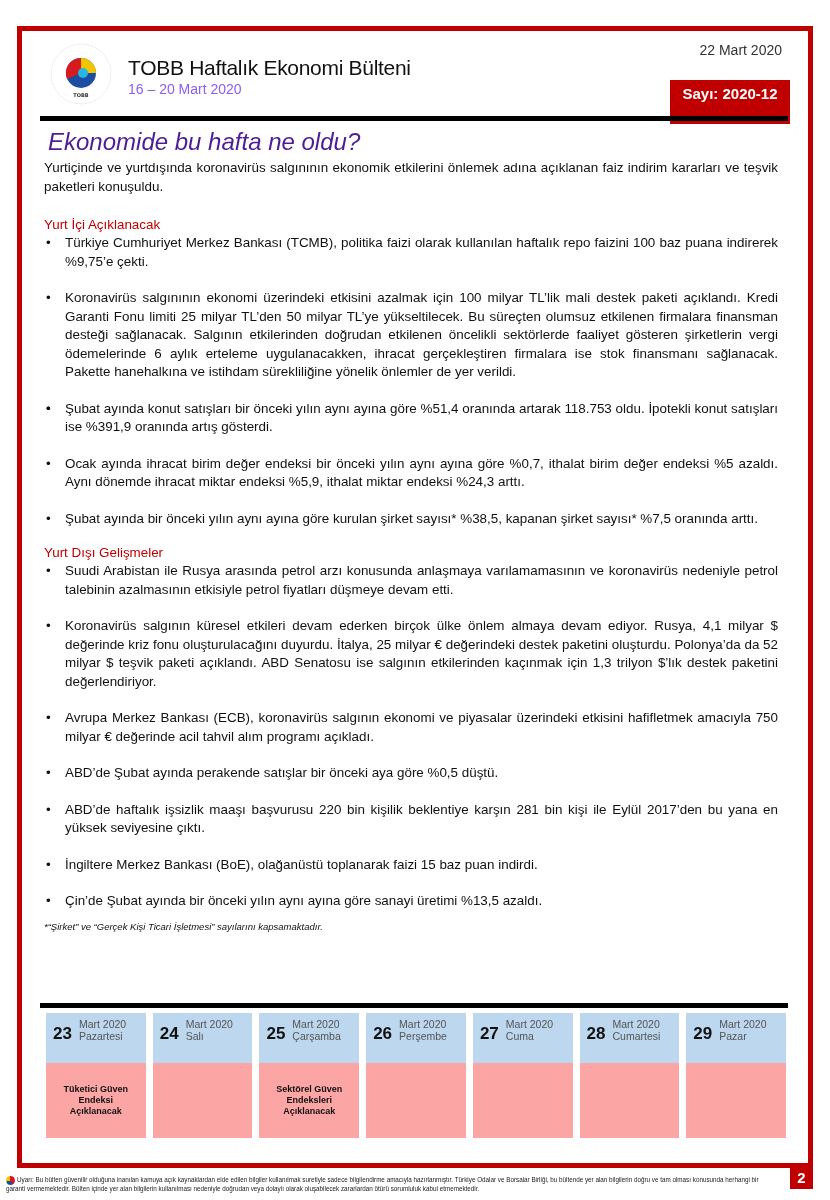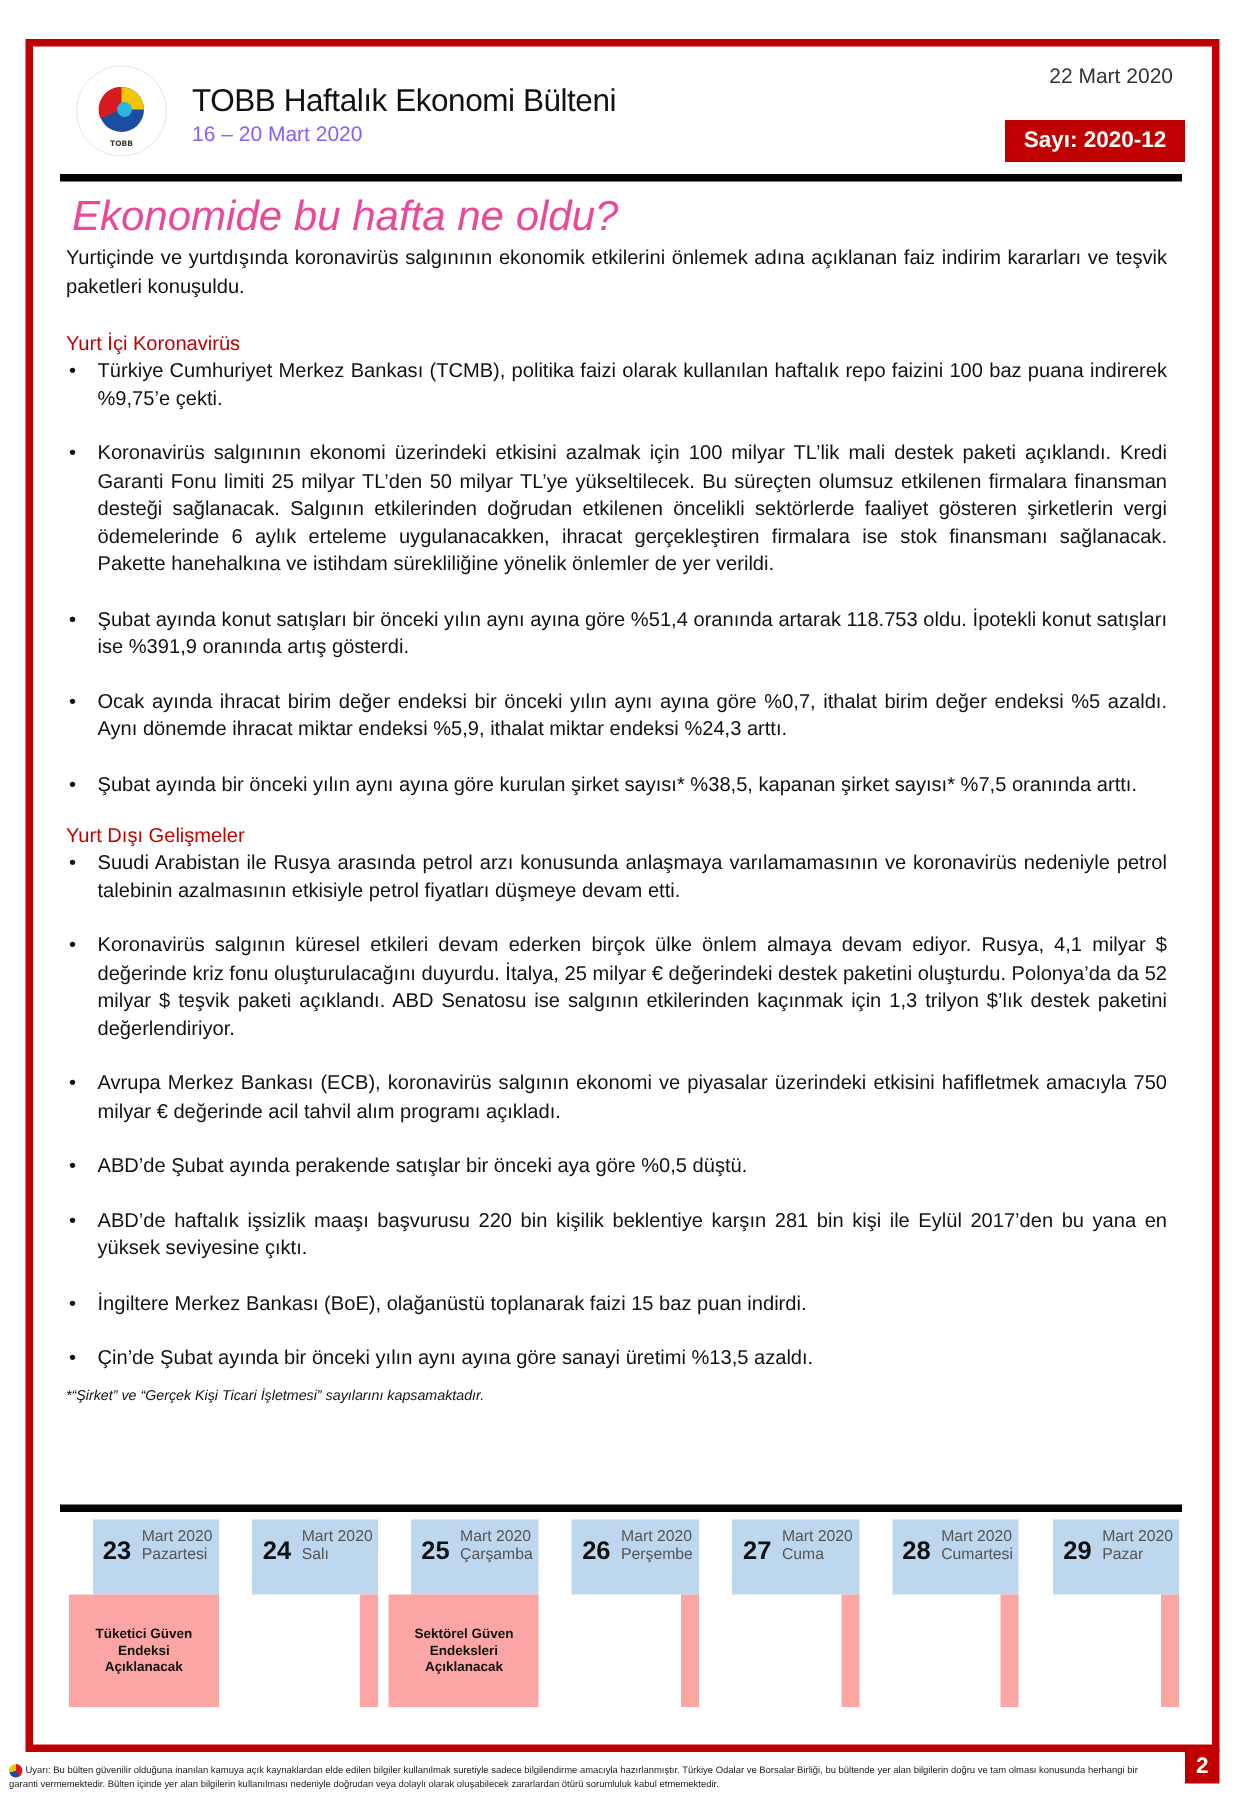--- a/index.html
+++ b/index.html
@@ -2,35 +2,35 @@
 <html><head>
 <meta charset="utf-8">
 <style>
   html, body { margin:0; padding:0; background:#fff; }
   body { width:830px; height:1200px; position:relative; overflow:hidden; font-family:"Liberation Sans", sans-serif; color:#111; }
   .frame { position:absolute; left:17px; top:26px; width:796px; height:1142px; border:5px solid #c00000; box-sizing:border-box; }
   .logo { position:absolute; left:50px; top:43px; width:62px; height:62px; }
   .title { position:absolute; left:128px; top:56px; font-size:21px; color:#111; letter-spacing:-0.3px; }
   .subtitle { position:absolute; left:128px; top:81px; font-size:14px; color:#8b5cf6; }
   .date { position:absolute; right:48px; top:42px; font-size:14px; color:#333; }
-  .issue { position:absolute; left:670px; top:80px; width:120px; height:28px; background:#c00000; color:#fff; font-size:15px; font-weight:bold; line-height:28px; text-align:center; }
+  .issue { position:absolute; left:670px; top:80px; width:120px; height:44px; background:#c00000; color:#fff; font-size:15px; font-weight:bold; line-height:28px; text-align:center; }
   .rule { position:absolute; left:40px; width:748px; height:5px; background:#000; }
   .rule.top { top:116px; }
   .rule.bottom { top:1003px; }
   .content { position:absolute; left:44px; top:128px; width:734px; }
-  .headline { color:#ec4899; font-style:italic; font-size:28px; margin:0 0 2px 4px; }
+  .headline { color:#4c1d95; font-style:italic; font-size:24px; margin:0 0 2px 4px; }
   .intro { font-size:13.4px; line-height:19px; margin:0 0 20px 0; text-align:justify; }
   .section-title { color:#c00000; font-size:13.4px; margin:0; line-height:18px; }
   ul { margin:0; padding:0; list-style:none; }
   li { position:relative; padding-left:21px; font-size:13.4px; line-height:18.5px; text-align:justify; margin-bottom:18px; }
   li .bullet { position:absolute; left:2px; top:0; }
   .sec2 { margin-top:-2px; }
   .footnote { font-style:italic; font-size:9.5px; margin-top:-8px; }
   .calendar { position:absolute; left:46px; top:1013px; width:740px; display:flex; gap:7px; }
-  .day { width:100px; height:125px; display:flex; flex-direction:column;align-items:flex-end; }
+  .day { width:100px; height:125px; display:flex; flex-direction:column; }
   .day-head { height:50px; background:#bdd7ee; display:flex; align-items:flex-start; padding:5px 4px 0 7px; box-sizing:border-box; }
   .day-num { font-size:17px; font-weight:bold; margin-top:6px; margin-right:7px; }
   .day-meta { font-size:10.5px; color:#555; line-height:12px; }
   .day-body { flex:1; background:#fca5a5; display:flex; align-items:center; justify-content:center; text-align:center; font-size:9px; font-weight:bold; line-height:11px; padding:0 6px; }
   .disclaimer { position:absolute; left:6px; top:1176px; width:760px; font-size:6.3px; line-height:8.5px; color:#222; }
   .disclaimer .mini-logo { display:inline-block; width:9px; height:9px; border-radius:50%; background:conic-gradient(#d71920 0 40%, #1b4ea3 40% 70%, #f2c500 70% 100%); vertical-align:middle; margin-right:2px; }
   .page-num { position:absolute; left:790px; top:1166px; width:23px; height:23px; background:#c00000; color:#fff; font-weight:bold; font-size:15px; text-align:center; line-height:23px; }
 </style>
 </head>
 <body>
@@ -50,21 +50,21 @@
 <div class="subtitle">16 – 20 Mart 2020</div>
 <div class="date">22 Mart 2020</div>
 <div class="issue">Sayı: 2020-12</div>
 
 <div class="rule top"></div>
 
 <div class="content">
   <div class="headline">Ekonomide bu hafta ne oldu?</div>
   <p class="intro">Yurtiçinde ve yurtdışında koronavirüs salgınının ekonomik etkilerini önlemek adına açıklanan faiz indirim kararları ve teşvik paketleri konuşuldu.</p>
 
-  <div class="section-title">Yurt İçi Koronavirüs</div>
+  <div class="section-title">Yurt İçi Açıklanacak</div>
   <ul>
     <li><span class="bullet">•</span><span>Türkiye Cumhuriyet Merkez Bankası (TCMB), politika faizi olarak kullanılan haftalık repo faizini 100 baz puana indirerek %9,75’e çekti.</span></li>
     <li><span class="bullet">•</span><span>Koronavirüs salgınının ekonomi üzerindeki etkisini azalmak için 100 milyar TL’lik mali destek paketi açıklandı. Kredi Garanti Fonu limiti 25 milyar TL’den 50 milyar TL’ye yükseltilecek. Bu süreçten olumsuz etkilenen firmalara finansman desteği sağlanacak. Salgının etkilerinden doğrudan etkilenen öncelikli sektörlerde faaliyet gösteren şirketlerin vergi ödemelerinde 6 aylık erteleme uygulanacakken, ihracat gerçekleştiren firmalara ise stok finansmanı sağlanacak. Pakette hanehalkına ve istihdam sürekliliğine yönelik önlemler de yer verildi.</span></li>
     <li><span class="bullet">•</span></li>
     <li><span class="bullet">•</span><span>Şubat ayında konut satışları bir önceki yılın aynı ayına göre %51,4 oranında artarak 118.753 oldu. İpotekli konut satışları ise %391,9 oranında artış gösterdi.</span></li>
     <li><span class="bullet">•</span><span>Ocak ayında ihracat birim değer endeksi bir önceki yılın aynı ayına göre %0,7, ithalat birim değer endeksi %5 azaldı. Aynı dönemde ihracat miktar endeksi %5,9, ithalat miktar endeksi %24,3 arttı.</span></li>
     <li><span class="bullet">•</span><span>Şubat ayında bir önceki yılın aynı ayına göre kurulan şirket sayısı* %38,5, kapanan şirket sayısı* %7,5 oranında arttı.</span></li>
   </ul>
 
   <div class="section-title sec2">Yurt Dışı Gelişmeler</div>

